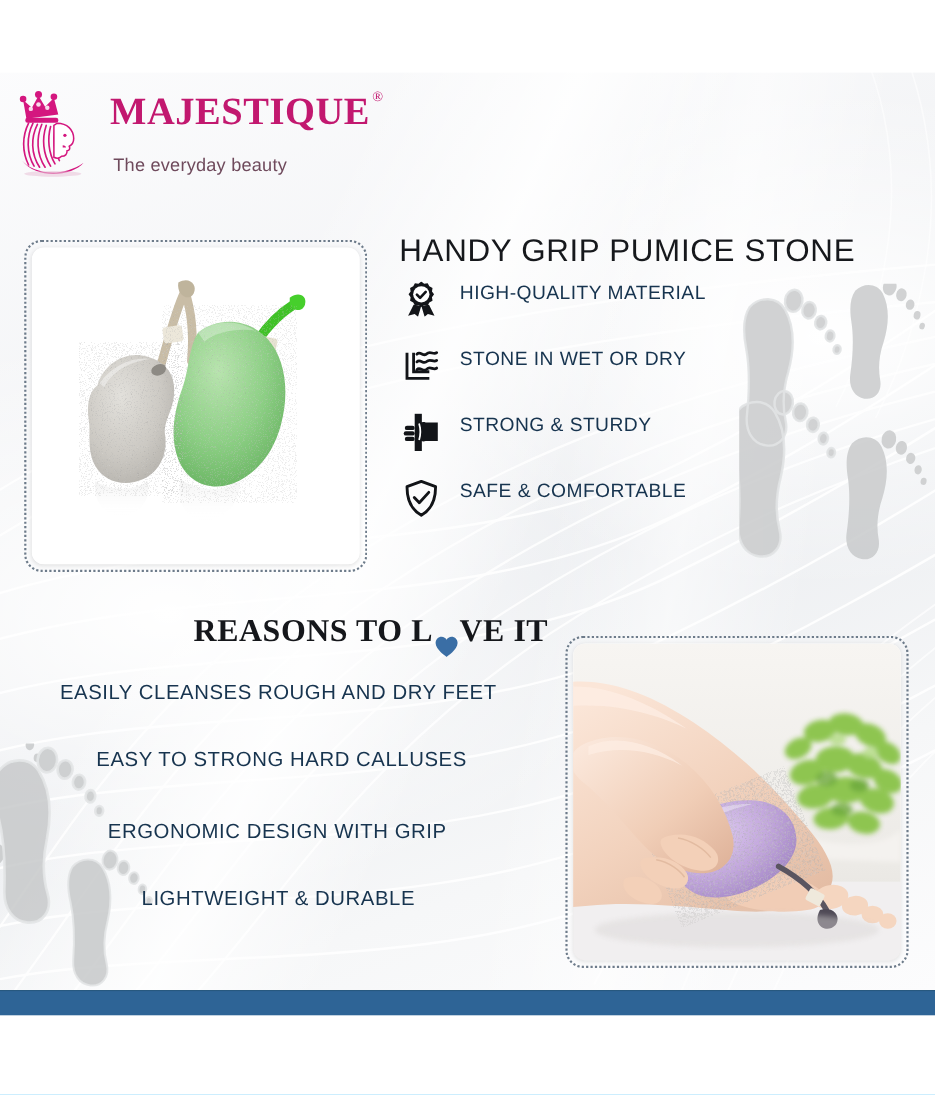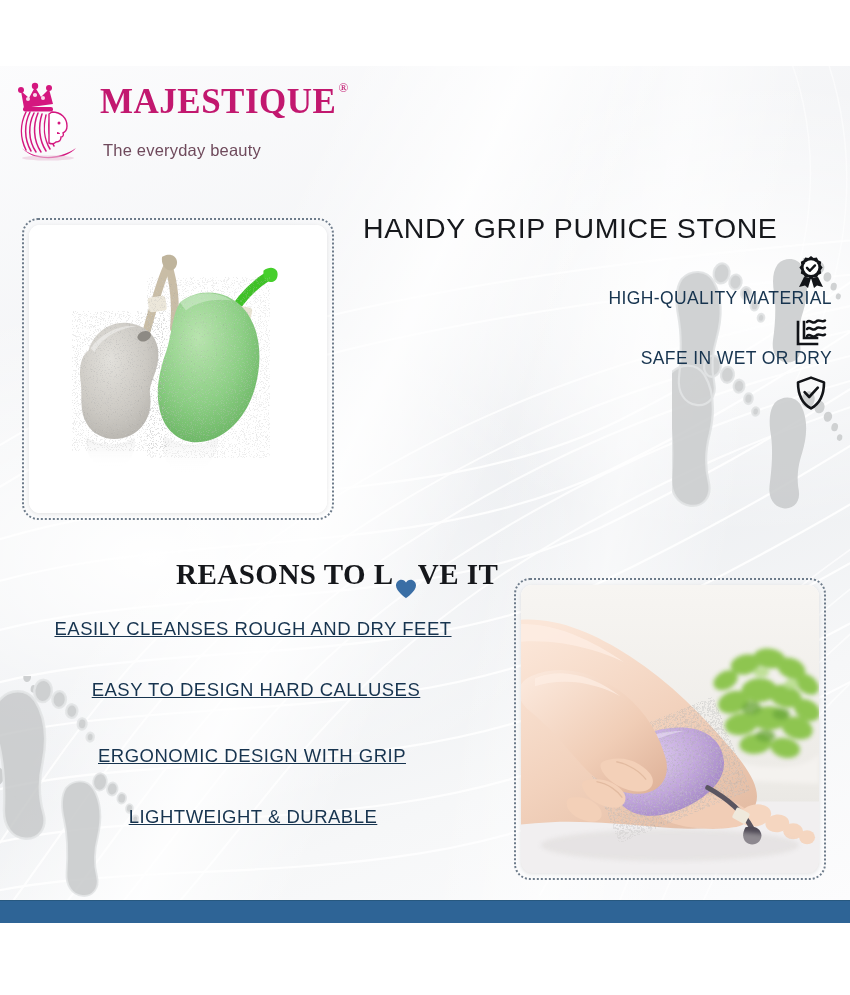--- a/index.html
+++ b/index.html
@@ -124,23 +124,22 @@
   }
 
   
   .features {
     position: absolute;
     left: 362px; top: 256px;
     width: 470px;
   }
   .feature {
     display: flex;
-    align-items: flex-end;
+    align-items: flex-start;
     height: 60px;
-    flex-direction: column;
   }
   .feature-icon {
     width: 42px;
     flex: none;
     display: flex;
     align-items: center;
     justify-content: center;
   }
   .feature-label {
     margin-left: 14px;
@@ -176,21 +175,20 @@
     left: 0px; top: 612px;
     width: 512px;
   }
   .reason {
     text-align: center;
     font-size: 18.5px;
     letter-spacing: .5px;
     color: #17344f;
     line-height: 1;
     white-space: nowrap;
-    text-decoration: underline;
   }
   .reason.r0 { margin-top: 8px;  padding-right: 6px; }
   .reason.r1 { margin-top: 42px; padding-right: 0px; }
   .reason.r2 { margin-top: 48px; padding-right: 8px; }
   .reason.r3 { margin-top: 42px; padding-right: 6px; }
 
   
   .bottom-bar {
     position: absolute;
     left: 0; top: 900px;
@@ -474,49 +472,65 @@
         <svg width="32" height="32" viewBox="0 0 32 32">
           <path d="M3,6 L3,28 L22,28" fill="none" stroke="#121418" stroke-width="2.6" stroke-linecap="square"></path>
           <path d="M9,6 L9,22 L22,22" fill="none" stroke="#121418" stroke-width="2.6" stroke-linecap="square"></path>
           <g fill="none" stroke="#121418" stroke-width="2.5" stroke-linecap="round">
             <path d="M12,6 C15,2.6 18,9 21,5.6 C24,2.4 27,7 30,4.6"></path>
             <path d="M12,13 C15,9.6 18,16 21,12.6 C24,9.4 27,14 30,11.6"></path>
             <path d="M12,20 C15,16.6 18,23 21,19.6 C24,16.4 27,21 30,18.6"></path>
           </g>
         </svg>
       </span>
-      <span class="feature-label">SAFE IN WET OR DRY</span>
-    </div>
-
+      <span class="feature-label">STONE IN WET OR DRY</span>
+    </div>
+
+    <div class="feature">
+      <span class="feature-icon">
+        <svg width="34" height="34" viewBox="0 0 34 34">
+          <rect x="11" y="0" width="6.5" height="34" fill="#121418"></rect>
+          <path d="M14,11 C15,8 18,7 21,8 L32,8 L32,25 L21,25 C17,26 14,24 13,21 Z" fill="#121418"></path>
+          <g fill="#121418">
+            <rect x="2" y="11" width="9" height="4" rx="2"></rect>
+            <rect x="1" y="16" width="10" height="4" rx="2"></rect>
+            <rect x="2" y="21" width="9" height="4" rx="2"></rect>
+          </g>
+          <path d="M15,9 C16.5,14 16.5,19 15,24" fill="none" stroke="#ffffff" stroke-width="1.6"></path>
+        </svg>
+      </span>
+      <span class="feature-label">STRONG &amp; STURDY</span>
+    </div>
 
     <div class="feature">
       <span class="feature-icon">
         <svg width="30" height="34" viewBox="0 0 30 34">
           <path d="M15,1.6 L28,6.4 C28,18 24,27.4 15,32.4 C6,27.4 2,18 2,6.4 Z" fill="none" stroke="#121418" stroke-width="2.6" stroke-linejoin="round"></path>
           <path d="M8.6,16.2 L13.2,21 L21.8,11.6" fill="none" stroke="#121418" stroke-width="2.6" stroke-linecap="round" stroke-linejoin="round"></path>
         </svg>
       </span>
+      <span class="feature-label">SAFE &amp; COMFORTABLE</span>
     </div>
 
   </div>
 
   <div class="reasons-title">
     <span>REASONS TO L</span>
     <span class="heart">
       <svg width="22" height="20" viewBox="0 0 22 20">
         <path d="M11,19.2 C11,19.2 1,12.6 1,6.6 C1,3.2 3.5,0.8 6.4,0.8 C8.5,0.8 10.2,2 11,3.6
                  C11.8,2 13.5,0.8 15.6,0.8 C18.5,0.8 21,3.2 21,6.6 C21,12.6 11,19.2 11,19.2 Z" fill="#3a6ea5"></path>
       </svg>
     </span>
     <span>VE IT</span>
   </div>
 
   <div class="reasons-list">
     <div class="reason r0">EASILY CLEANSES ROUGH AND DRY FEET</div>
-    <div class="reason r1">EASY TO DESIGN HARD CALLUSES</div>
+    <div class="reason r1">EASY TO STRONG HARD CALLUSES</div>
     <div class="reason r2">ERGONOMIC DESIGN WITH GRIP</div>
     <div class="reason r3">LIGHTWEIGHT &amp; DURABLE</div>
   </div>
 
   <div class="photo-card" id="card-foot">
     <div class="photo-inner">
       <svg width="100%" height="100%" viewBox="0 0 300 290" preserveAspectRatio="xMidYMid slice">
         <defs>
           <linearGradient id="bgSoft" x1="0" y1="0" x2="0" y2="1">
             <stop offset="0%" stop-color="#f7f5f2"></stop>

